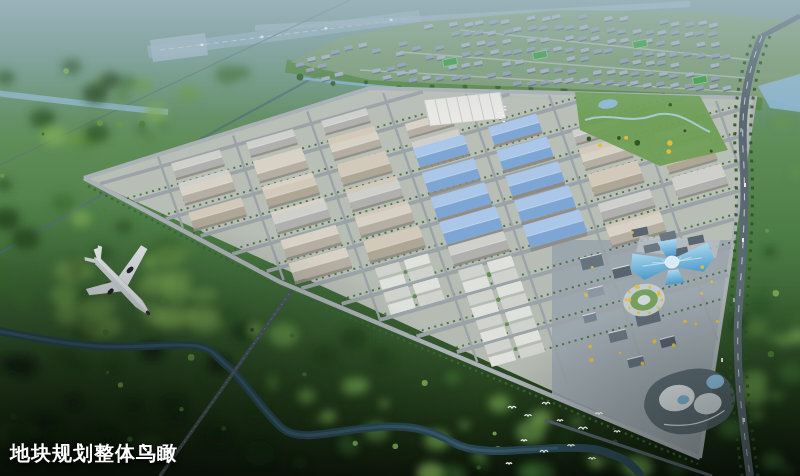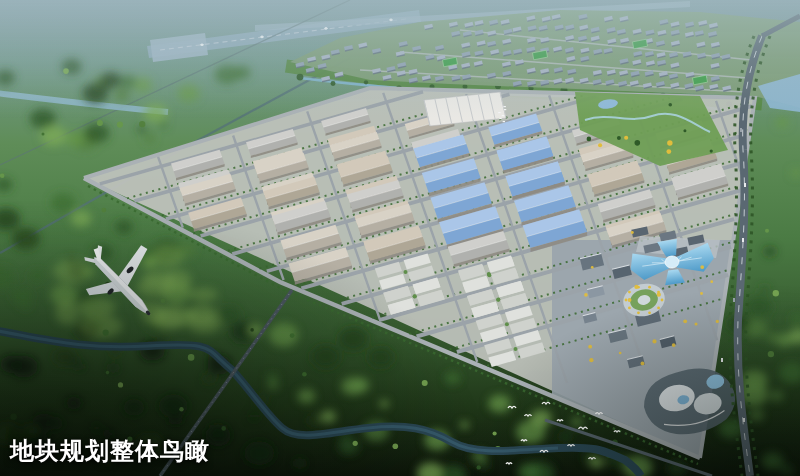--- a/index.html
+++ b/index.html
@@ -1,20 +1,20 @@
 <!DOCTYPE html>
 <html style="--caption_color: #ffffff; --sky_haze: #aac3cb; --forest_green: #3f6f31; --forest_dark: #16280f; --meadow_green: #86b159; --ground_gray: #bfc3bd; --commercial_ground: #9aa5ad; --road_gray: #9ba3a9; --boundary_road: #aab1b5; --warehouse_roof_light: #d8d2c6; --warehouse_roof_shade: #b5afa3; --warehouse_wall: #8e8b83; --blue_roof_light: #aac6e8; --blue_roof: #7ea6d4; --glass_blue_light: #a8d8f0; --glass_blue: #4e9ac8; --runway_gray: #8ea9b9; --highway_gray: #5a6872; --canal_blue: #7fb2cc; --river_blue: #2a4754; --upper_river_blue: #8fb6c9; --lake_blue: #8fb9d8; --residential_wall: #a6b2c2; --residential_base: #7d9c76; --pitch_green: #3f9e4a; --accent_yellow: #e0bd3c; --tree_green: #3a6a30; --plane_white: #f2f4f6; --bird_white: #ffffff;"><head>
 <meta charset="utf-8">
 <style>
   html,body{margin:0;padding:0;background:#000;}
   #stage{position:relative;width:800px;height:476px;overflow:hidden;
          font-family:"DejaVu Sans","Liberation Sans",sans-serif;}
   #stage svg{display:block;width:800px;height:476px;}
   .caption{position:absolute;left:10px;bottom:9px;
-           font-size:24px;font-weight:600;letter-spacing:1px;
+           font-size:20px;font-weight:600;letter-spacing:1px;
            color:var(--caption_color,#fff);
            text-shadow:0 2px 6px rgba(0,0,0,.95),0 0 2px rgba(0,0,0,.8);}
 </style>
 </head>
 <body>
 
 <div id="stage">
   <svg id="scene" viewBox="0 0 800 476">
     <defs>
       <linearGradient id="bgGrad" x1="0" y1="0" x2="0" y2="1">

